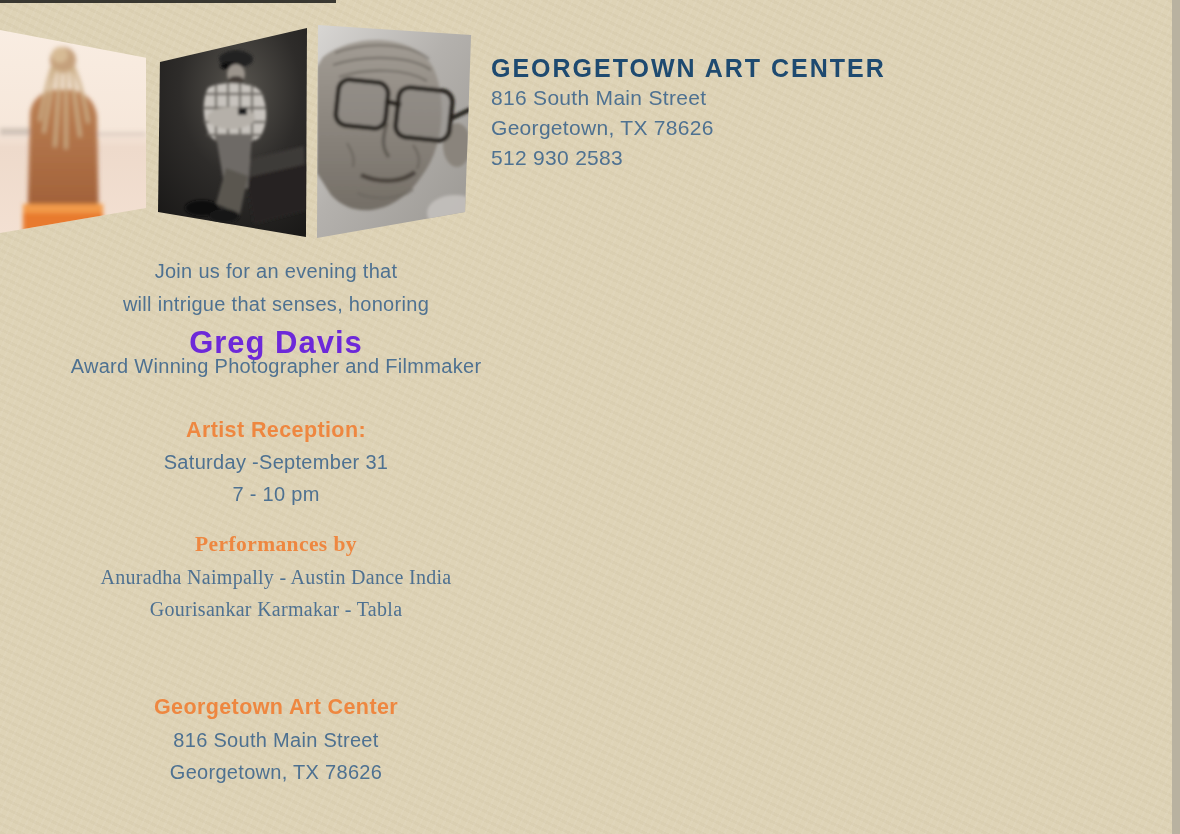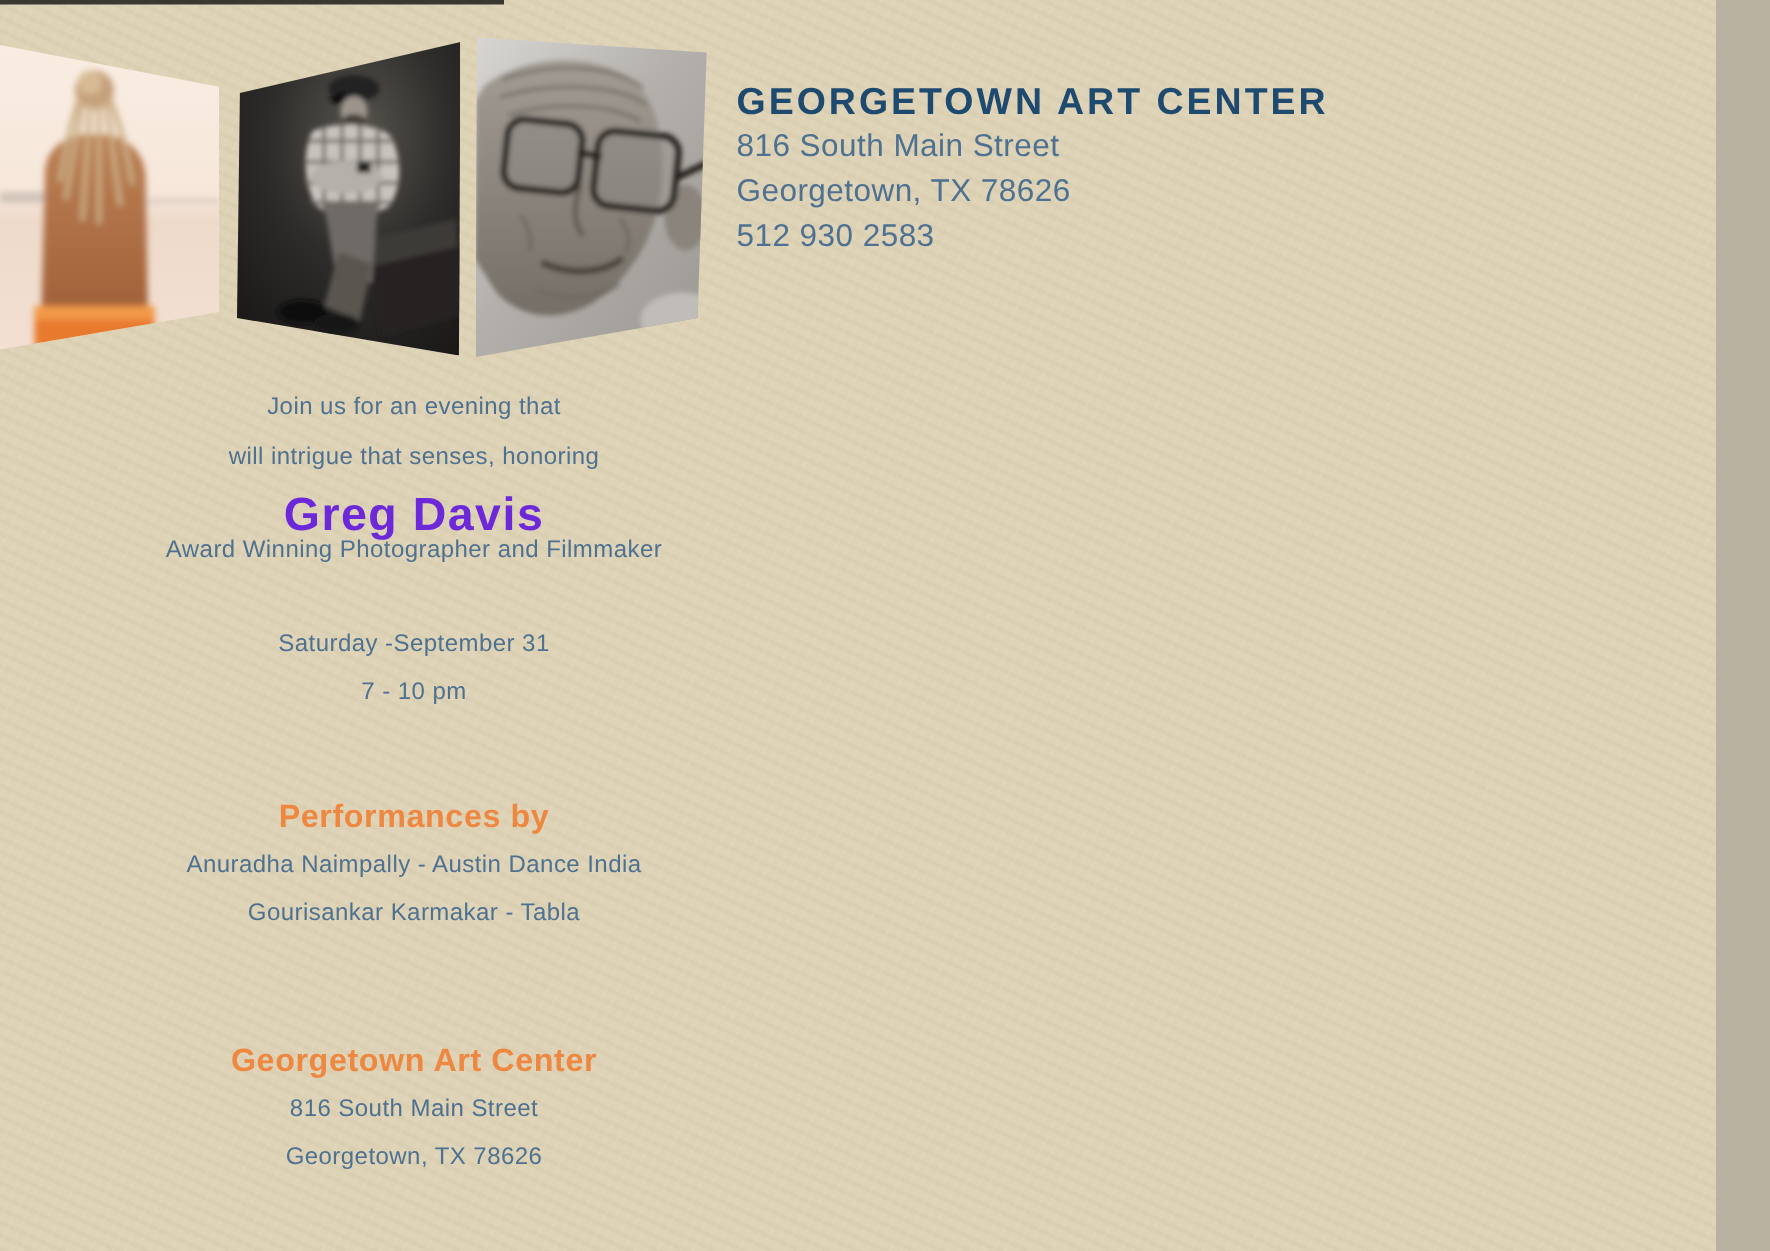--- a/index.html
+++ b/index.html
@@ -1,19 +1,20 @@
 <!DOCTYPE html>
 <html><head>
 <meta charset="utf-8">
 <style>
   html,body{margin:0;padding:0;}
   body{font-family:"Liberation Sans", sans-serif; background:#b9b2a0;}
   .canvas{
     position:relative; width:1144px; height:834px; overflow:hidden;
     background:#ded3b6;
+    padding-left:28px;
   }
   .texture{
     position:absolute; inset:0; pointer-events:none;
     background:
       repeating-linear-gradient(115deg, rgba(255,255,255,.05) 0 2px, rgba(255,255,255,0) 2px 7px),
       repeating-linear-gradient(25deg, rgba(120,100,60,.04) 0 3px, rgba(120,100,60,0) 3px 8px);
   }
   .top-strip{
     position:absolute; left:0; top:0; width:336px; height:3px;
     background:#1c1c1a; opacity:.85;
@@ -36,29 +37,29 @@
   .header .line{
     font-size:21px; color:#4e7191; line-height:30px; letter-spacing:.3px; white-space:nowrap;
   }
   .header .line:first-of-type{ margin-top:8px; }
   .header .site{
     font-size:21px; font-weight:bold; color:#ee8740; line-height:30px;
     letter-spacing:.3px; text-decoration:none; display:inline-block; white-space:nowrap;
   }
   
   .col{ position:absolute; left:0; width:552px; text-align:center; }
-  .slate{ font-size:16px; color:#4e7191; letter-spacing:.3px; }
+  .slate{ font-size:20px; color:#4e7191; letter-spacing:.3px; }
   .orange-h{ font-size:21.5px; font-weight:bold; color:#ee8740; letter-spacing:.4px; }
   .intro{ top:255px; line-height:33px; }
   .honoree{ top:323px; font-size:31px; font-weight:bold; color:#6d28d9;
             letter-spacing:1px; line-height:40px; }
   .tagline{ top:350px; line-height:33px; }
   .block3{ line-height:32px; }
   .reception{ top:414px; }
-  .performances{ top:528px; line-height:32.5px; }
+  .performances{ top:528px; line-height:32.5px;font-family:Liberation Serif, serif; }
   .venue{ top:691px; line-height:32.5px; }
 </style>
 </head>
 <body>
 
 <div class="canvas">
 
   <div class="texture"></div>
   <div class="top-strip"></div>
 
@@ -195,20 +196,21 @@
   <div class="col intro slate">
     <div>Join us for an evening that</div>
     <div>will intrigue that senses, honoring</div>
   </div>
 
   <div class="col honoree">Greg Davis</div>
 
   <div class="col tagline slate">Award Winning Photographer and Filmmaker</div>
 
   <div class="col reception block3">
+    <div class="orange-h">Artist Reception:</div>
     <div class="slate">Saturday -September 31</div>
     <div class="slate">7 - 10 pm</div>
   </div>
 
   <div class="col performances">
     <div class="orange-h">Performances by</div>
     <div class="slate">Anuradha Naimpally - Austin Dance India</div>
     <div class="slate">Gourisankar Karmakar - Tabla</div>
   </div>
 

